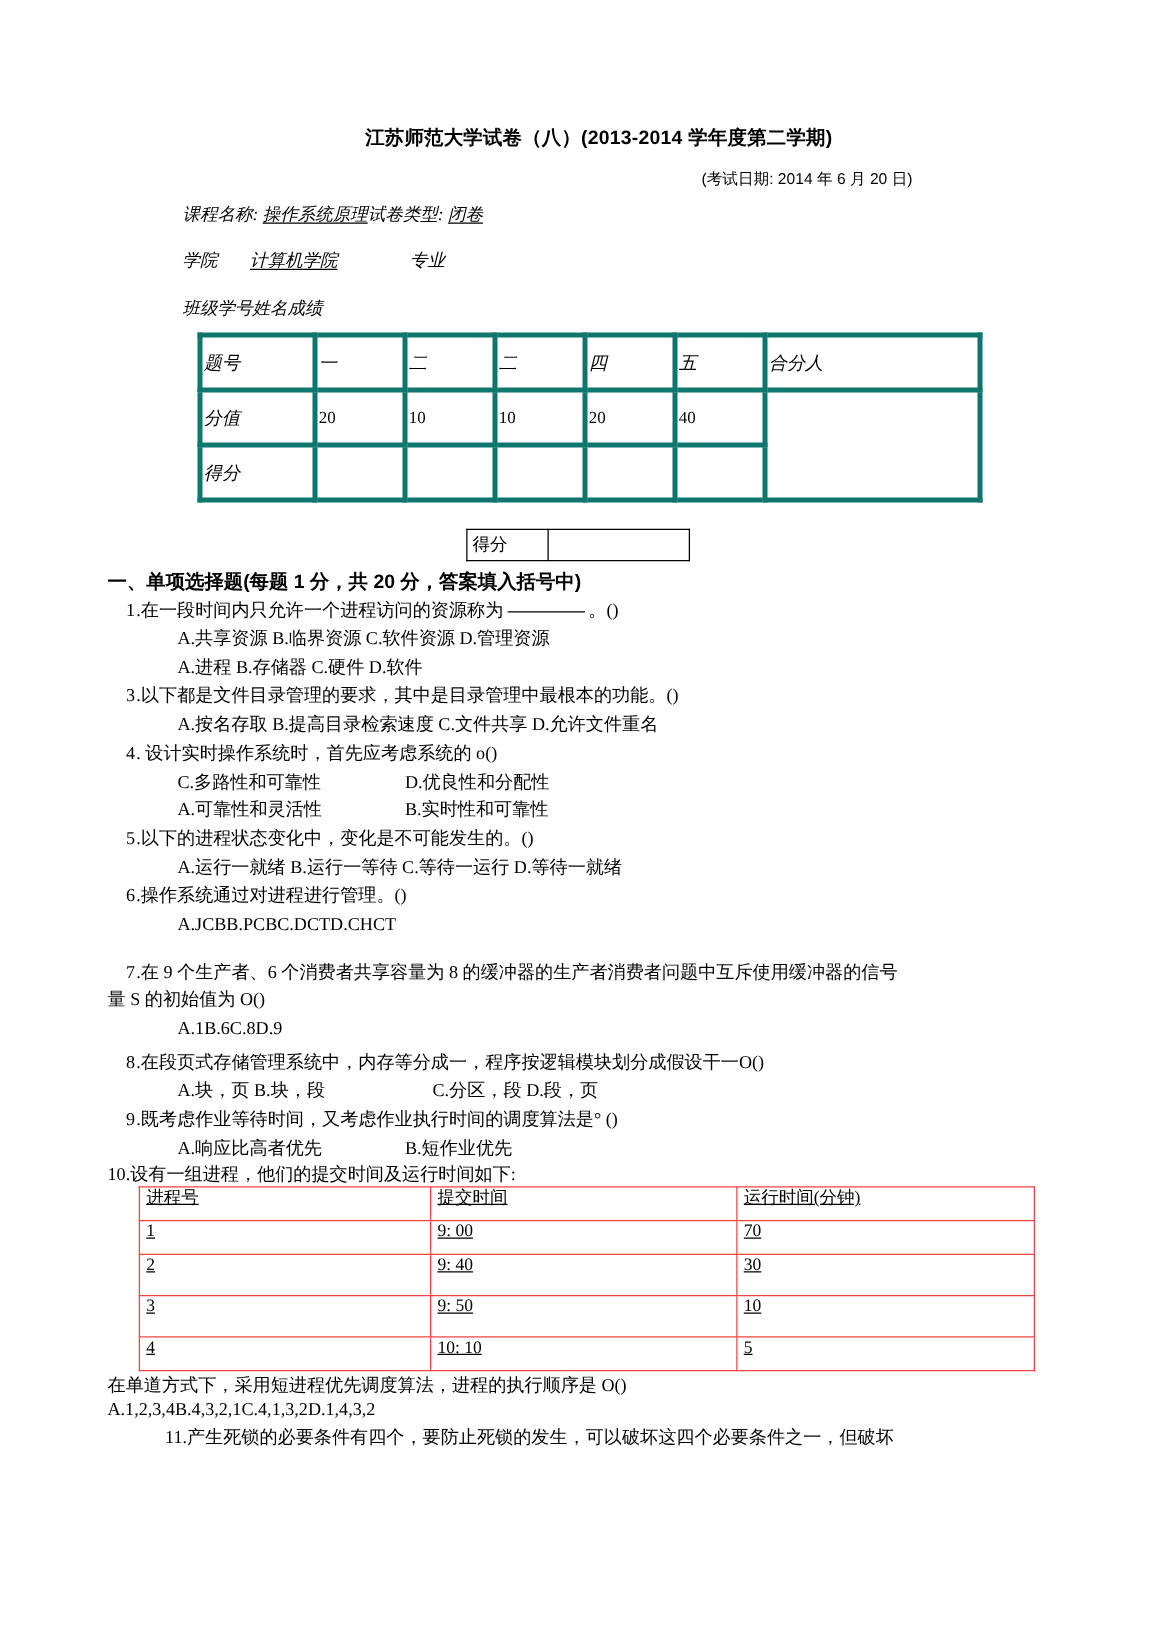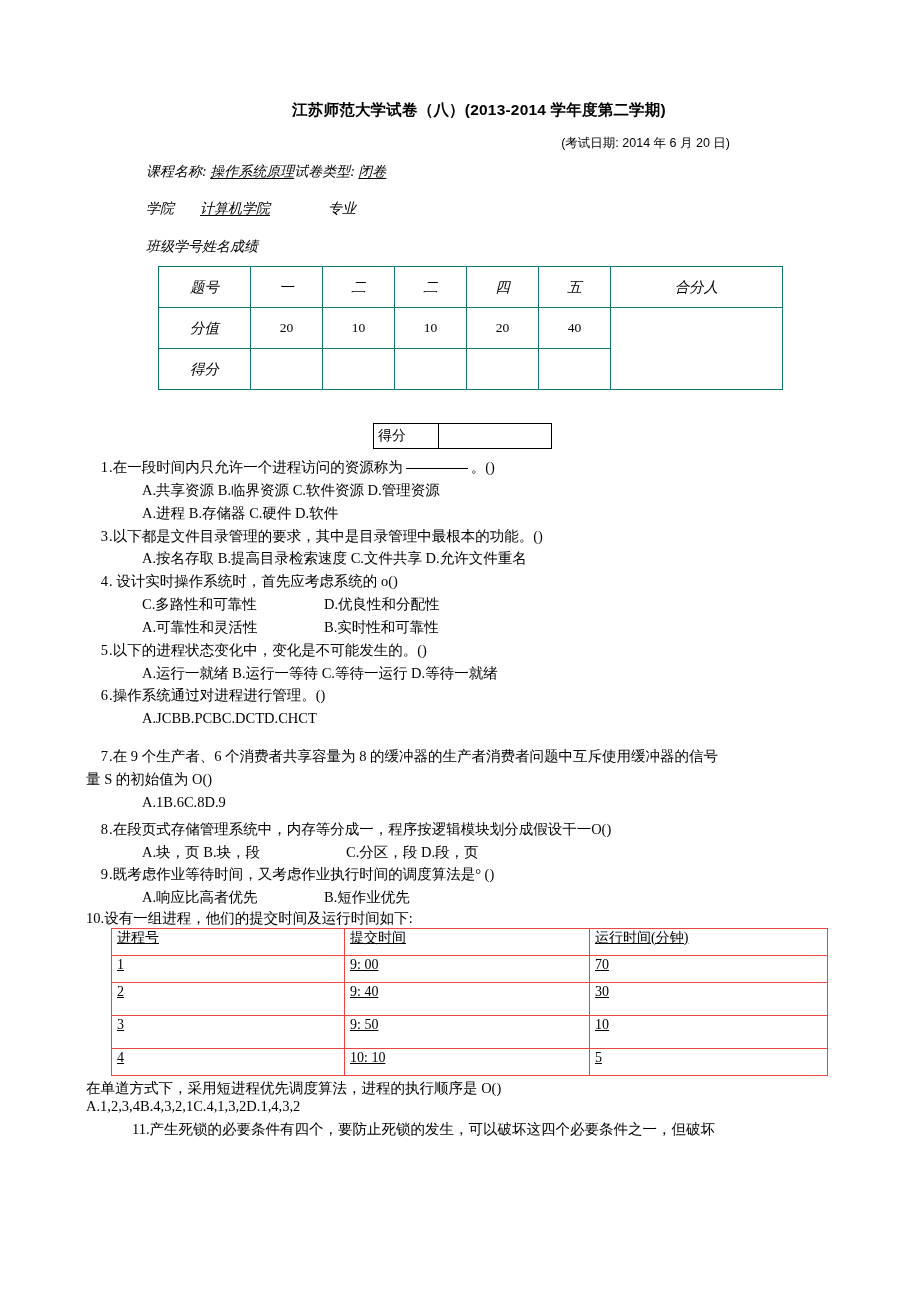--- a/index.html
+++ b/index.html
@@ -58,22 +58,22 @@
 
   
   .score-table {
     position: absolute;
     left: 158px; top: 266px;
     width: 624px;
     border-collapse: collapse;
     table-layout: fixed;
   }
   .score-table td {
-    border: 1px solid #0f766e;
-    text-align: center;
+    border: 4px solid #0f766e;
+    text-align: left;
     vertical-align: middle;
     height: 38px;
     font-size: 14px;
     font-family: "Liberation Serif", "DejaVu Serif", serif;
   }
   .score-table td.cn {
     font-style: italic;
     font-size: 14.5px;
   }
   .score-table td.num {
@@ -238,20 +238,21 @@
     <tbody>
       <tr>
         <td class="lbl">得分</td>
         <td class="blank"></td>
       </tr>
     </tbody>
   </table>
 
   <div class="content">
 
+    <div class="section-head">一、单项选择题(每题 1 分，共 20 分，答案填入括号中)</div>
 
     <div class="q">
       <span class="q-num">1</span><span>.在一段时间内只允许一个进程访问的资源称为</span><span class="blankline"></span><span>。()</span>
     </div>
     <div class="opt">A.共享资源 B.临界资源 C.软件资源 D.管理资源</div>
 
     <div class="opt">A.进程 B.存储器 C.硬件 D.软件</div>
 
     <div class="q">
       <span class="q-num">3</span><span>.以下都是文件目录管理的要求，其中是目录管理中最根本的功能。()</span>

